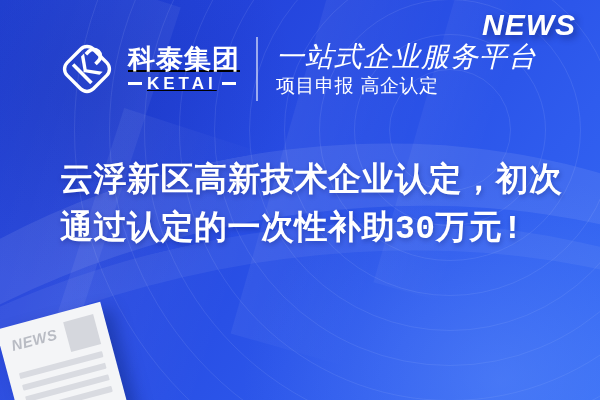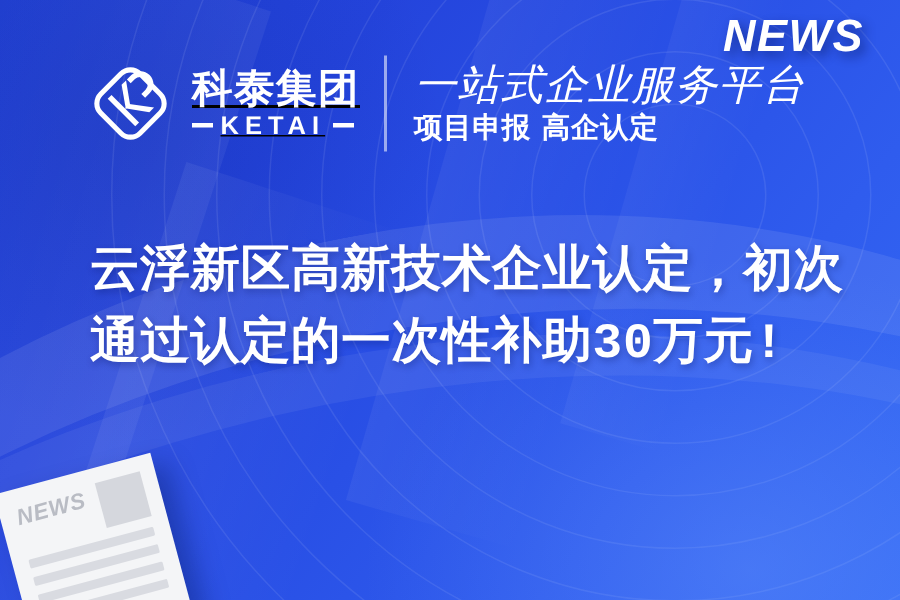--- a/index.html
+++ b/index.html
@@ -101,21 +101,21 @@
   .divider{
     width:2px;height:64px;margin:0 18px 0 16px;
     background:rgba(255,255,255,.55);flex:0 0 2px;
   }
   .tagline{display:flex;flex-direction:column;gap:3px;}
   .tagline-main{
     color:#ffffff;font-size:28px;line-height:1.12;letter-spacing:1px;
     white-space:nowrap;font-family:"DejaVu Sans","Liberation Sans",sans-serif;font-style:italic;
   }
   .tagline-sub{
-    color:#ffffff;font-size:19px;font-weight:bold;line-height:1.15;letter-spacing:.5px;
+    color:#ffffff;font-size:19px;font-weight:normal;line-height:1.15;letter-spacing:.5px;
     white-space:nowrap;font-family:"DejaVu Serif","Liberation Serif",serif;
   }
 
   
   .news-mark{
     position:absolute;right:24px;top:8px;
     color:#ffffff;font-size:30px;font-weight:bold;font-style:italic;
     letter-spacing:1px;
     text-shadow:3px 3px 7px rgba(0,10,70,.45);
   }

